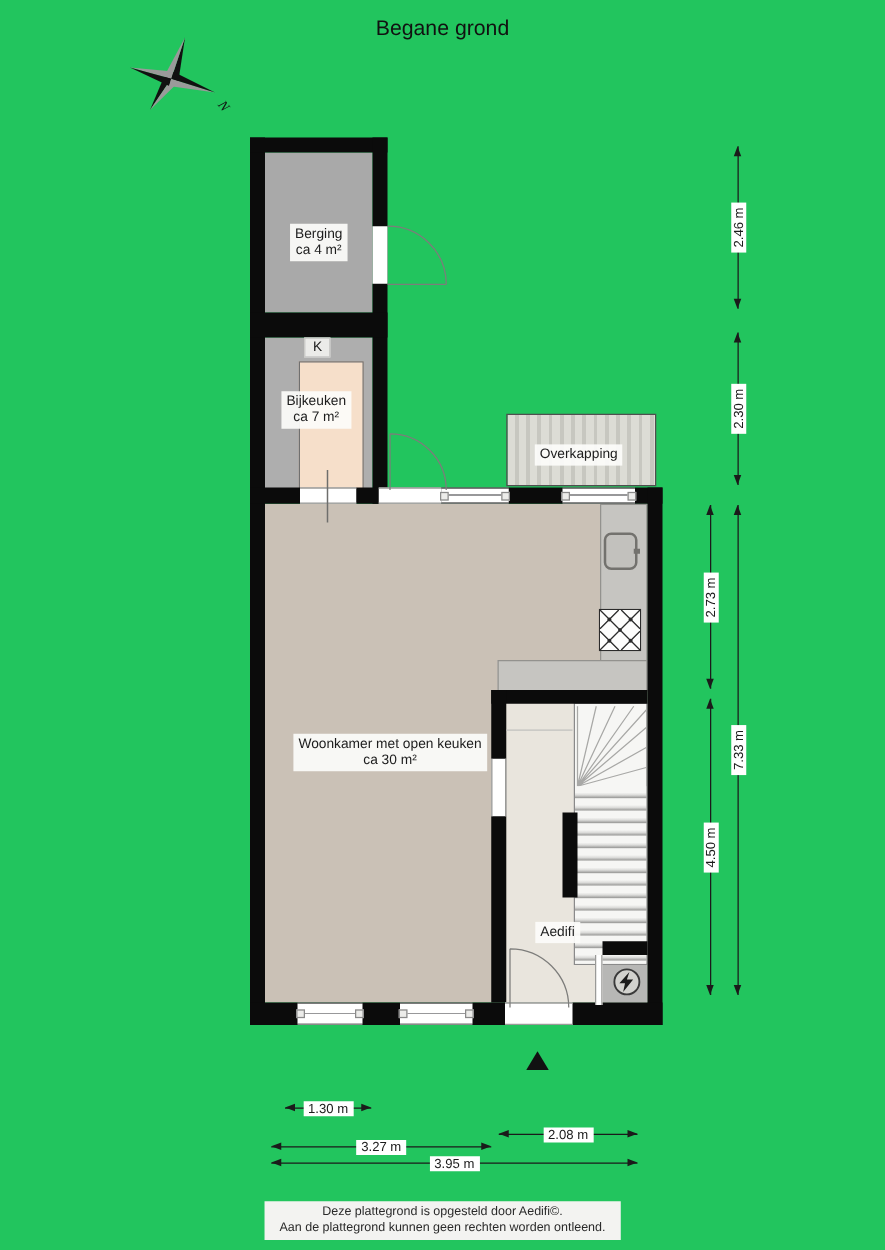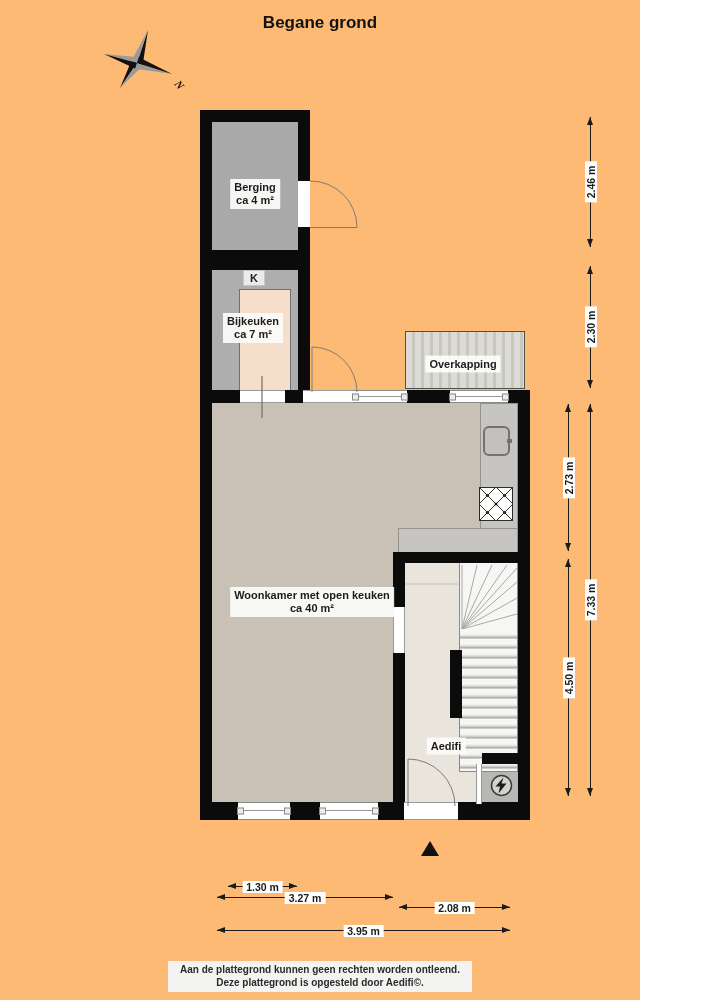--- a/index.html
+++ b/index.html
@@ -1,19 +1,19 @@
 <!DOCTYPE html>
 <html><head>
 <meta charset="utf-8">
 <style>
   * { box-sizing: border-box; margin: 0; padding: 0; }
   html,body { background:#fff; }
   .canvas {
-    position: relative; width: 640px; height: 1000px; background: #fdba74;
-    font-family: "Liberation Sans", sans-serif; color:#1c1c1c; overflow: hidden; font-weight: bold;
+    position: relative; width: 708px; height: 1000px; background: #22c55e;
+    font-family: "Liberation Sans", sans-serif; color:#1c1c1c; overflow: hidden;
   }
   .abs { position:absolute; }
   .title { position:absolute; top:13px; left:50%; transform:translateX(-50%);
            font-size:17px; color:#111; white-space:nowrap; }
   
   .floor { position:absolute; }
   .wall { position:absolute; background:#0b0b0b; z-index:4; }
   
   .window, .opening { position:absolute; z-index:5; background:#fff; }
   .window { border-top:1px solid #8a8a8a; border-bottom:1px solid #8a8a8a;
@@ -155,21 +155,21 @@
     <div>ca 4 m²</div>
   </div>
   <div class="k-tag" style="left:254px;top:270px">K</div>
   <div class="room-label" style="left:253px;top:328px">
     <div>Bijkeuken</div>
     <div>ca 7 m²</div>
   </div>
   <div class="room-label" style="left:463px;top:364px">Overkapping</div>
   <div class="room-label" style="left:312px;top:602px">
     <div>Woonkamer met open keuken</div>
-    <div>ca 40 m²</div>
+    <div>ca 30 m²</div>
   </div>
   <div class="room-label" style="left:446px;top:746px">Aedifi</div>
 
   <div class="entry-arrow" style="left:421px;top:841px"></div>
 
   <div class="vdim" style="left:590px;top:117px;height:130px">
     <span class="dlabel">2.46 m</span>
   </div>
   <div class="vdim" style="left:590px;top:266px;height:122px">
     <span class="dlabel">2.30 m</span>
@@ -179,28 +179,28 @@
   </div>
   <div class="vdim" style="left:568px;top:559px;height:237px">
     <span class="dlabel">4.50 m</span>
   </div>
   <div class="vdim" style="left:590px;top:404px;height:392px">
     <span class="dlabel">7.33 m</span>
   </div>
   <div class="hdim" style="left:228px;top:886px;width:69px">
     <span class="dlabel">1.30 m</span>
   </div>
-  <div class="hdim" style="left:217px;top:897px;width:176px">
+  <div class="hdim" style="left:217px;top:917px;width:176px">
     <span class="dlabel">3.27 m</span>
   </div>
   <div class="hdim" style="left:399px;top:907px;width:111px">
     <span class="dlabel">2.08 m</span>
   </div>
   <div class="hdim" style="left:217px;top:930px;width:293px">
     <span class="dlabel">3.95 m</span>
   </div>
 
   <div class="footer">
+    <div>Deze plattegrond is opgesteld door Aedifi©.</div>
     <div>Aan de plattegrond kunnen geen rechten worden ontleend.</div>
-    <div>Deze plattegrond is opgesteld door Aedifi©.</div>
   </div>
 
 </div>
 
 </body></html>

